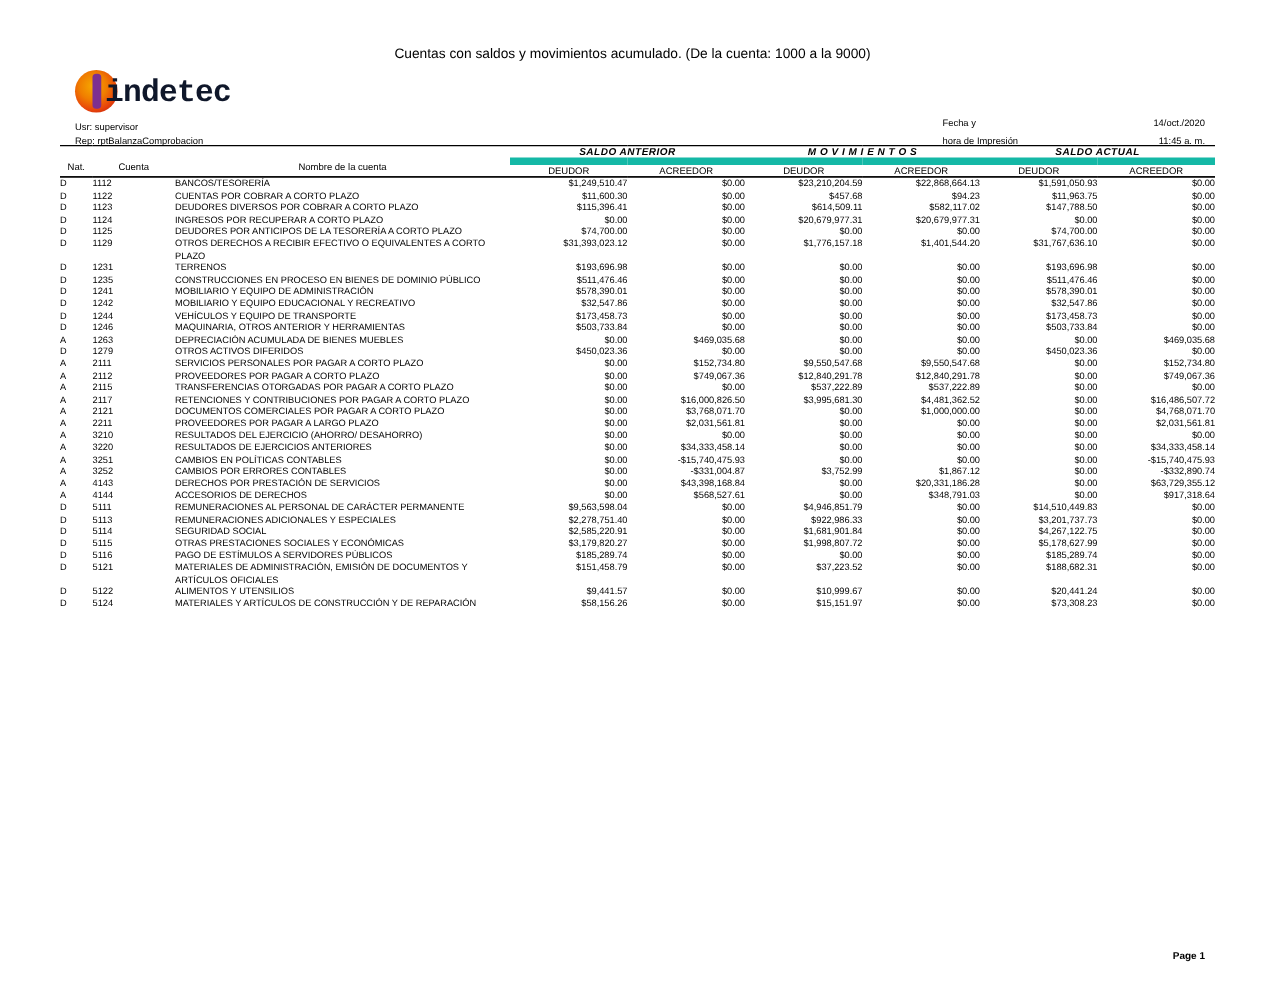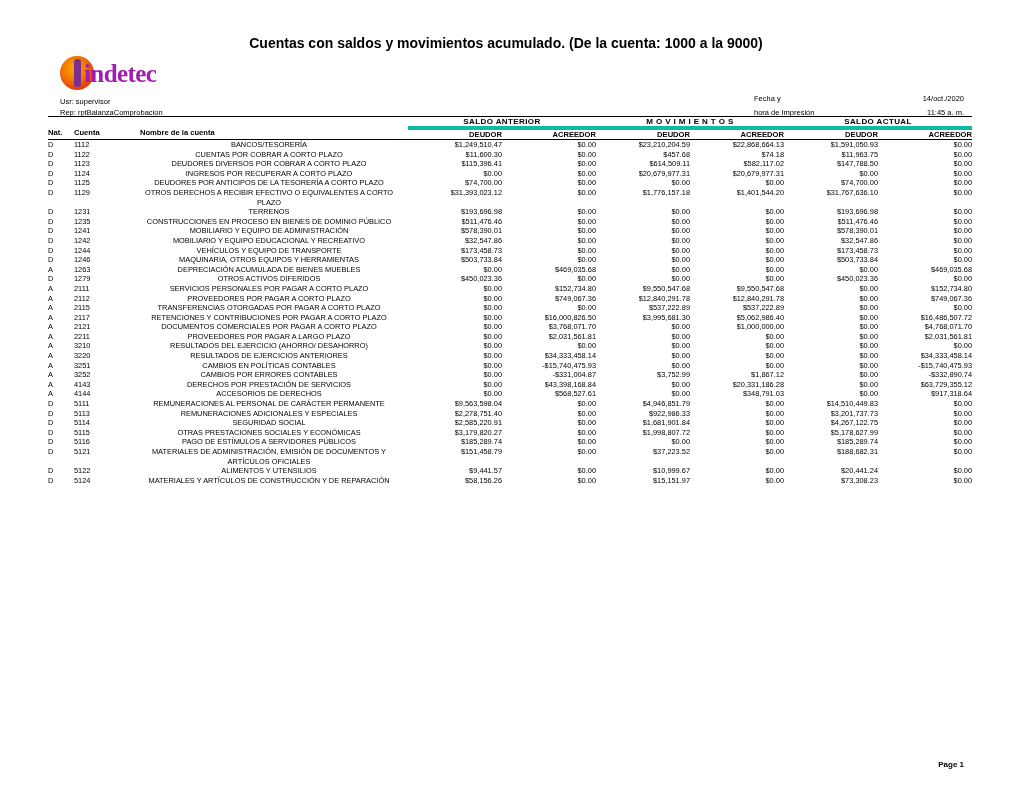--- a/index.html
+++ b/index.html
@@ -54,22 +54,22 @@
     background: #7d2f8f;
     border-radius: 3px;
   }
   .logo-text {
     position: absolute;
     left: 24px;
     top: 4px;
     font-size: 25px;
     font-weight: bold;
     letter-spacing: -0.6px;
-    color: #a21caf;
-    font-family: Liberation Serif, serif;
+    color: #0f172a;
+    font-family: Liberation Mono, monospace;
   }
   .title-block {
     text-align: center;
     padding-top: 2px;
   }
   .title-main {
     font-size: 14.5px;
     font-weight: bold;
     line-height: 16px;
   }
@@ -77,22 +77,22 @@
     font-size: 10px;
     font-weight: bold;
     line-height: 13px;
   }
   .title-line3 {
     font-size: 10.5px;
     font-weight: bold;
     line-height: 15px;
   }
   .title-line4 {
-    font-size: 14px;
-    font-weight: bold;
+    font-size: 11px;
+    font-weight: normal;
     line-height: 15px;
   }
   .meta-left {
     position: absolute;
     left: 12px;
     top: 62px;
     font-size: 7.5px;
     line-height: 11px;
   }
   .meta-right {
@@ -124,44 +124,46 @@
   .grp-head th {
     font-size: 8px;
     font-weight: bold;
     text-align: center;
     letter-spacing: 0.4px;
     padding-bottom: 2px;
     padding-top: 3px;
   }
   .sub-head th {
     font-size: 7.6px;
-    font-weight: bold;
+    font-weight: normal;
     padding-bottom: 3px;
     padding-top: 2px;
+    text-align: center;
   }
   .rule-top {
     border-top: 1px solid #000;
   }
   .rule-bottom {
     border-bottom: 1px solid #000;
   }
   .grp-line {
-    border-bottom: 4px solid #14b8a6;
+    border-bottom: 6px solid #14b8a6;
+    font-style: italic;
   }
   .c-nat   { width: 26px;  text-align: left; }
   .c-cta   { width: 66px;  text-align: left; }
   .c-name  { width: 268px; text-align: left; padding-right: 8px; }
   .c-num   { width: 94px;  text-align: right; padding-right: 4px; }
   td.c-num, th.c-num { padding-right: 2px; }
   tbody tr td {
     padding-top: 3.2px;
     padding-bottom: 3.2px;
     line-height: 9.6px;
   }
-  tbody tr td.c-name { padding-right: 10px; text-align: center; }
+  tbody tr td.c-name { padding-right: 10px; }
   .footer {
     position: absolute;
     right: 60px;
     bottom: 22px;
     font-size: 8px;
     font-weight: bold;
     padding-left: 32px;
   }
 </style>
 </head>
@@ -242,21 +244,21 @@
           <td class="c-num">$1,591,050.93</td>
           <td class="c-num">$0.00</td>
         </tr>
         <tr>
           <td class="c-nat">D</td>
           <td class="c-cta">1122</td>
           <td class="c-name">CUENTAS POR COBRAR A CORTO PLAZO</td>
           <td class="c-num">$11,600.30</td>
           <td class="c-num">$0.00</td>
           <td class="c-num">$457.68</td>
-          <td class="c-num">$74.18</td>
+          <td class="c-num">$94.23</td>
           <td class="c-num">$11,963.75</td>
           <td class="c-num">$0.00</td>
         </tr>
         <tr>
           <td class="c-nat">D</td>
           <td class="c-cta">1123</td>
           <td class="c-name">DEUDORES DIVERSOS POR COBRAR A CORTO PLAZO</td>
           <td class="c-num">$115,396.41</td>
           <td class="c-num">$0.00</td>
           <td class="c-num">$614,509.11</td>
@@ -348,21 +350,21 @@
           <td class="c-num">$173,458.73</td>
           <td class="c-num">$0.00</td>
           <td class="c-num">$0.00</td>
           <td class="c-num">$0.00</td>
           <td class="c-num">$173,458.73</td>
           <td class="c-num">$0.00</td>
         </tr>
         <tr>
           <td class="c-nat">D</td>
           <td class="c-cta">1246</td>
-          <td class="c-name">MAQUINARIA, OTROS EQUIPOS Y HERRAMIENTAS</td>
+          <td class="c-name">MAQUINARIA, OTROS ANTERIOR Y HERRAMIENTAS</td>
           <td class="c-num">$503,733.84</td>
           <td class="c-num">$0.00</td>
           <td class="c-num">$0.00</td>
           <td class="c-num">$0.00</td>
           <td class="c-num">$503,733.84</td>
           <td class="c-num">$0.00</td>
         </tr>
         <tr>
           <td class="c-nat">A</td>
           <td class="c-cta">1263</td>
@@ -418,21 +420,21 @@
           <td class="c-num">$0.00</td>
           <td class="c-num">$0.00</td>
         </tr>
         <tr>
           <td class="c-nat">A</td>
           <td class="c-cta">2117</td>
           <td class="c-name">RETENCIONES Y CONTRIBUCIONES POR PAGAR A CORTO PLAZO</td>
           <td class="c-num">$0.00</td>
           <td class="c-num">$16,000,826.50</td>
           <td class="c-num">$3,995,681.30</td>
-          <td class="c-num">$5,062,986.40</td>
+          <td class="c-num">$4,481,362.52</td>
           <td class="c-num">$0.00</td>
           <td class="c-num">$16,486,507.72</td>
         </tr>
         <tr>
           <td class="c-nat">A</td>
           <td class="c-cta">2121</td>
           <td class="c-name">DOCUMENTOS COMERCIALES POR PAGAR A CORTO PLAZO</td>
           <td class="c-num">$0.00</td>
           <td class="c-num">$3,768,071.70</td>
           <td class="c-num">$0.00</td>

